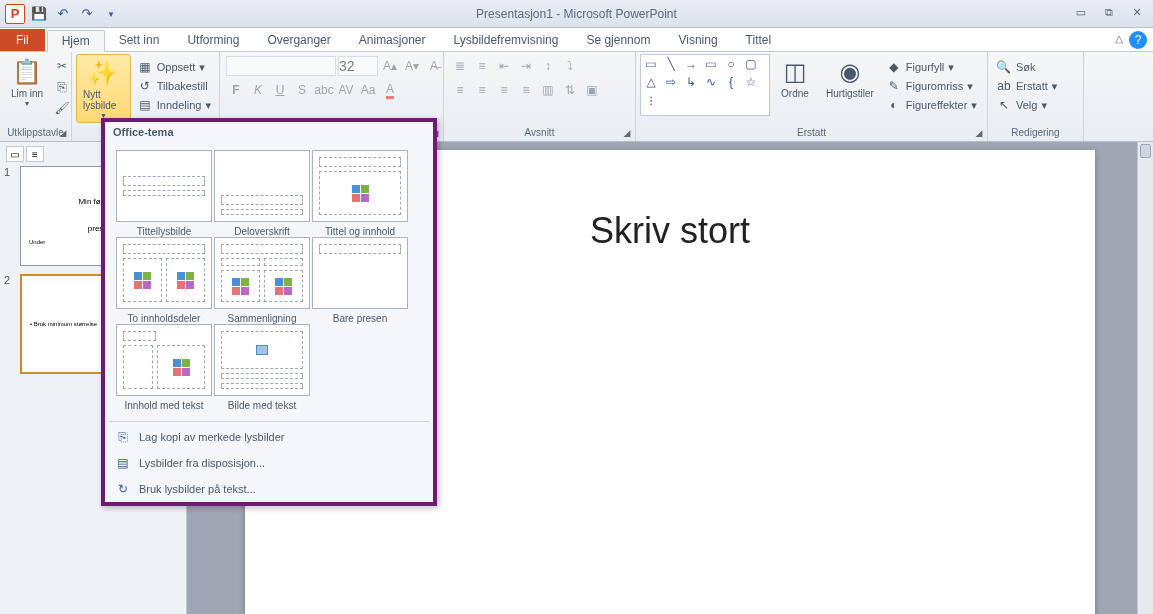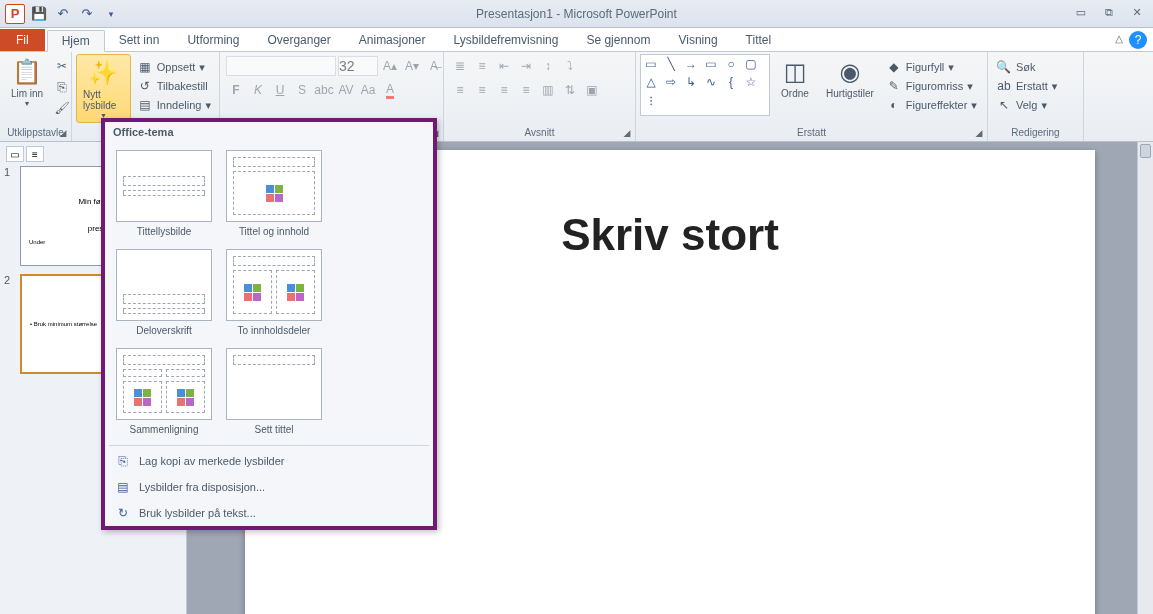--- a/index.html
+++ b/index.html
@@ -50,29 +50,29 @@
 .thumb-tab-icon { width:18px; height:16px; border:1px solid #c0c9d5; background:#fff; font-size:10px; display:flex; align-items:center; justify-content:center; cursor:pointer;}
 .thumb { display: flex; gap: 6px; margin-bottom: 8px; }
 .thumb-num { font-size: 11px; color: #4a5a6b; width: 10px; }
 .thumb-slide { width: 160px; height: 100px; background: #fff; border: 1px solid #8a9bb0; font-size: 7px; padding: 12px 8px; text-align: center; cursor: pointer; overflow:hidden;}
 .thumb-slide.active { border: 2px solid #d08a2e; }
 .thumb-slide .t-title { font-size: 8px; margin-top: 18px; }
 .thumb-slide .t-body { font-size: 6px; text-align: left; margin-top: 6px; }
 
 .canvas { flex: 1; background: #9ea7b3; display: flex; align-items: flex-start; justify-content: center; padding: 8px 0 0 0; position:relative; overflow:hidden;}
 .slide { width: 850px; height: 470px; background: #fff; box-shadow: 0 2px 6px rgba(0,0,0,0.3); padding: 40px 60px; position:relative;}
-.slide-title { font-size: 44px; color: #222; text-align: center; margin-top: 20px; font-weight:bold;}
+.slide-title { font-size: 36px; color: #222; text-align: center; margin-top: 20px; font-weight:normal;}
 .slide-body { font-size: 28px; color: #222; text-align: center; margin-top: 30px; }
 .vscroll { position:absolute; right:0; top:0; bottom:0; width:16px; background:#e6eaef; border-left:1px solid #c0c9d5;}
 .vscroll-thumb { position:absolute; top:2px; left:2px; right:2px; height:14px; background:#cdd6e0; border:1px solid #9ea7b3; border-radius:2px;}
 
 
 .layout-dd { position: absolute; top: 118px; left: 101px; width: 336px; background: #f4f6f9; border: 4px solid #701a75; box-shadow: 2px 2px 6px rgba(0,0,0,0.25); z-index: 100; }
 .dd-header { font-size: 11px; font-weight: bold; color: #4a5a6b; padding: 4px 8px; }
-.dd-grid { display: flex; flex-wrap: wrap; gap: 12px; padding: 8px 10px; }
+.dd-grid { display: flex; flex-wrap: wrap; gap: 0; padding: 8px 10px; }
 .lay-item { width: 98px; display: flex; flex-direction: column; align-items: center; cursor: pointer; }
 .lay-thumb { width: 96px; height: 72px; background: #fff; border: 1px solid #a9b4c2; padding: 6px; display: flex; flex-direction: column; gap: 4px; }
 .lay-label { font-size: 10px; color: #4a5a6b; text-align: center; margin-top: 4px; }
 .ph-title { height: 10px; border: 1px dashed #9ea7b3; }
 .ph-sub { height: 6px; border: 1px dashed #9ea7b3; }
 .ph-body { flex: 1; border: 1px dashed #9ea7b3; display: flex; align-items: center; justify-content: center; gap: 2px; }
 .ph-half { display: flex; gap: 4px; flex: 1; }
 .ph-half > div { flex: 1; border: 1px dashed #9ea7b3; display:flex; align-items:center; justify-content:center;}
 .content-icon { display:flex; gap:1px; flex-wrap:wrap; width:24px; justify-content:center;}
 .content-icon span { width:8px; height:8px; }
@@ -306,40 +306,40 @@
           <div style="flex:1"></div>
           <div class="ph-title"></div>
           <div class="ph-sub"></div>
           <div style="flex:1"></div>
         </div>
       <div class="lay-label">Tittellysbilde</div>
     </div>
 
     <div class="lay-item">
       <div class="lay-thumb">
+          <div style="flex:1"></div>
+          <div class="ph-title"></div>
+          <div class="ph-sub"></div>
+        </div>
+      <div class="lay-label">Deloverskrift</div>
+    </div>
+
+    <div class="lay-item">
+      <div class="lay-thumb">
           <div class="ph-title"></div>
           <div class="ph-body">
             <div class="content-icon">
               <span class="ci-a"></span>
               <span class="ci-b"></span>
               <span class="ci-c"></span>
               <span class="ci-d"></span>
             </div>
           </div>
         </div>
       <div class="lay-label">Tittel og innhold</div>
-    </div>
-
-    <div class="lay-item">
-      <div class="lay-thumb">
-          <div style="flex:1"></div>
-          <div class="ph-title"></div>
-          <div class="ph-sub"></div>
-        </div>
-      <div class="lay-label">Deloverskrift</div>
     </div>
 
     <div class="lay-item">
       <div class="lay-thumb">
           <div class="ph-title"></div>
           <div class="ph-half">
             <div>
               <div class="content-icon">
                 <span class="ci-a"></span>
                 <span class="ci-b"></span>
@@ -387,25 +387,52 @@
           </div>
         </div>
       <div class="lay-label">Sammenligning</div>
     </div>
 
     <div class="lay-item">
       <div class="lay-thumb">
           <div class="ph-title"></div>
           <div style="flex:1"></div>
         </div>
-      <div class="lay-label">Sett tittel</div>
-    </div>
-
-
-
+      <div class="lay-label">Bare presen</div>
+    </div>
+
+
+    <div class="lay-item">
+      <div class="lay-thumb">
+          <div class="ph-title" style="width:40%"></div>
+          <div class="ph-half">
+            <div style="flex:0 0 30px;"></div>
+            <div>
+              <div class="content-icon">
+                <span class="ci-a"></span>
+                <span class="ci-b"></span>
+                <span class="ci-c"></span>
+                <span class="ci-d"></span>
+              </div>
+            </div>
+          </div>
+        </div>
+      <div class="lay-label">Innhold med tekst</div>
+    </div>
+
+    <div class="lay-item">
+      <div class="lay-thumb">
+          <div class="ph-body" style="flex:2;">
+            <span style="width:12px;height:10px;background:#9ec5e8;border:1px solid #5b8bb5;"></span>
+          </div>
+          <div class="ph-sub"></div>
+          <div class="ph-sub"></div>
+        </div>
+      <div class="lay-label">Bilde med tekst</div>
+    </div>
 
   </div>
   <div class="dd-sep"></div>
   <div class="dd-action">
     <span class="dd-action-icon">⎘</span>
     <span>Lag kopi av merkede lysbilder</span>
   </div>
   <div class="dd-action">
     <span class="dd-action-icon">▤</span>
     <span>Lysbilder fra disposisjon...</span>

